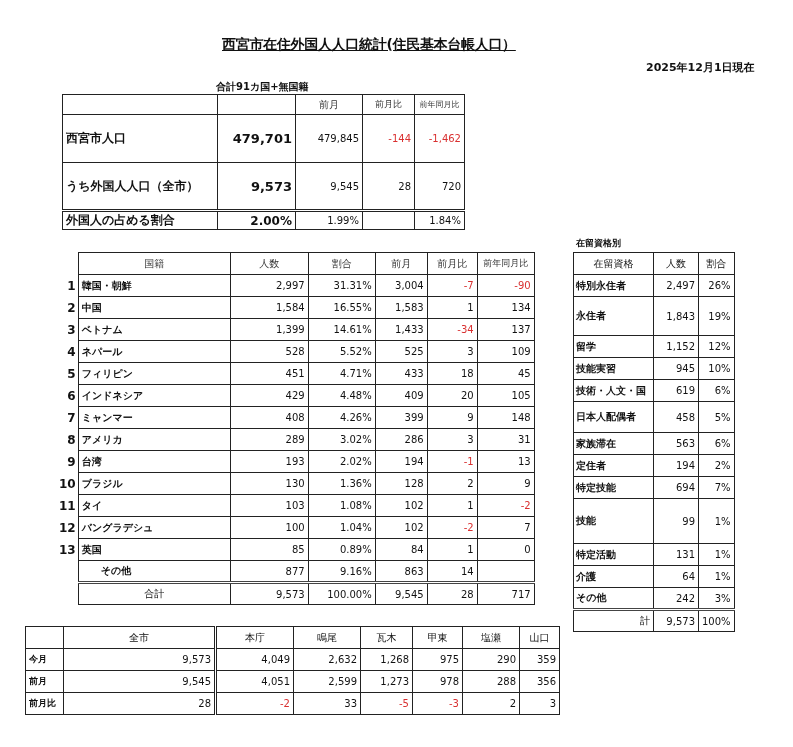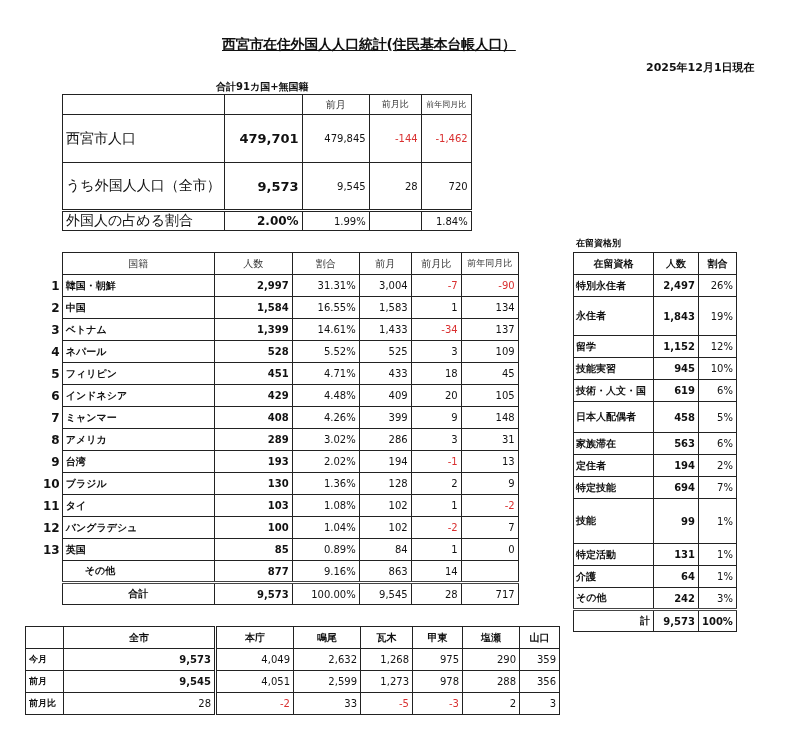--- a/index.html
+++ b/index.html
@@ -9,33 +9,33 @@
   .title { left: 222px; top: 36px; font-size: 14px; font-weight: bold; text-decoration: underline; letter-spacing: -0.3px; white-space: nowrap; }
   .date { left: 646px; top: 60px; font-size: 11px; font-weight: bold; white-space: nowrap; }
   .subtitle { left: 216px; top: 80px; font-size: 10px; font-weight: bold; white-space: nowrap; }
   .cap { font-size: 9px; font-weight: bold; white-space: nowrap; }
 
   table { border-collapse: collapse; table-layout: fixed; position: absolute; }
   td, th { border: 1px solid #222; padding: 0 3px; font-size: 10px; white-space: nowrap; overflow: hidden; font-weight: normal; }
   th { font-weight: normal; text-align: center; color: #333; }
   .r { text-align: right; }
   .c { text-align: center; }
-  .b { font-weight: bold; }
+  .b { font-weight: normal; }
   .neg { color: #d93030; }
   .lbl { font-weight: bold; text-align: left; }
 
   
   #summary { left: 62px; top: 94px; }
   #summary td, #summary th { border-width: 1px 1px; border-color: #222; }
-  #summary .big { font-size: 14px; font-weight: normal; }
+  #summary .big { font-size: 12px; font-weight: bold; }
   #summary .bignum { font-size: 13px; font-weight: bold; text-align: right; }
   #summary tr.dbl td { border-top: 3px double #222; }
 
   
-  #nat { left: 40px; top: 252px; }
+  #nat { left: 56px; top: 252px; }
   #nat td.rank { border: none; text-align: right; font-weight: bold; font-size: 12px; padding-right: 2px; }
   #nat td.empty { border: none; }
   #nat tr.total td:not(.empty) { border-top: 3px double #444; }
   #nat td.name { font-weight: bold; font-size: 10px; }
 
   
   #status { left: 573px; top: 252px; }
   #status tr.total td { border-top: 3px double #444; }
 
   

